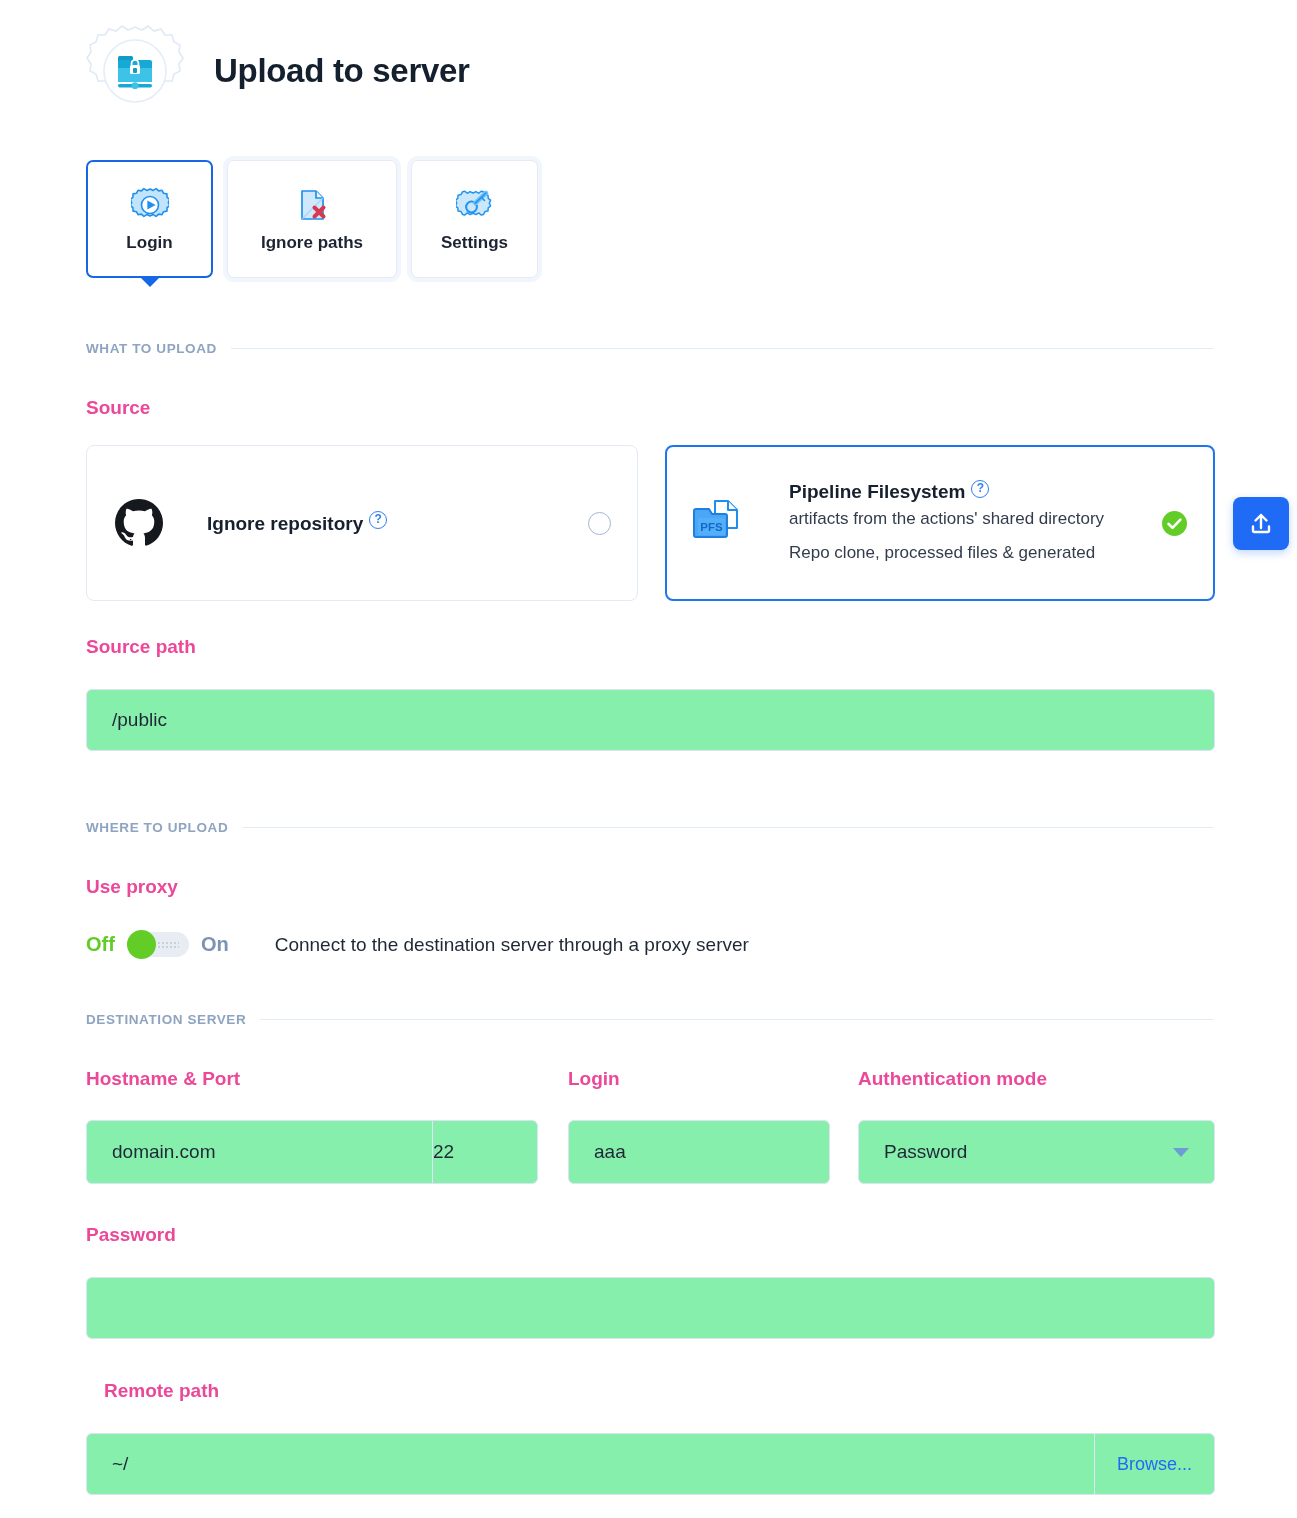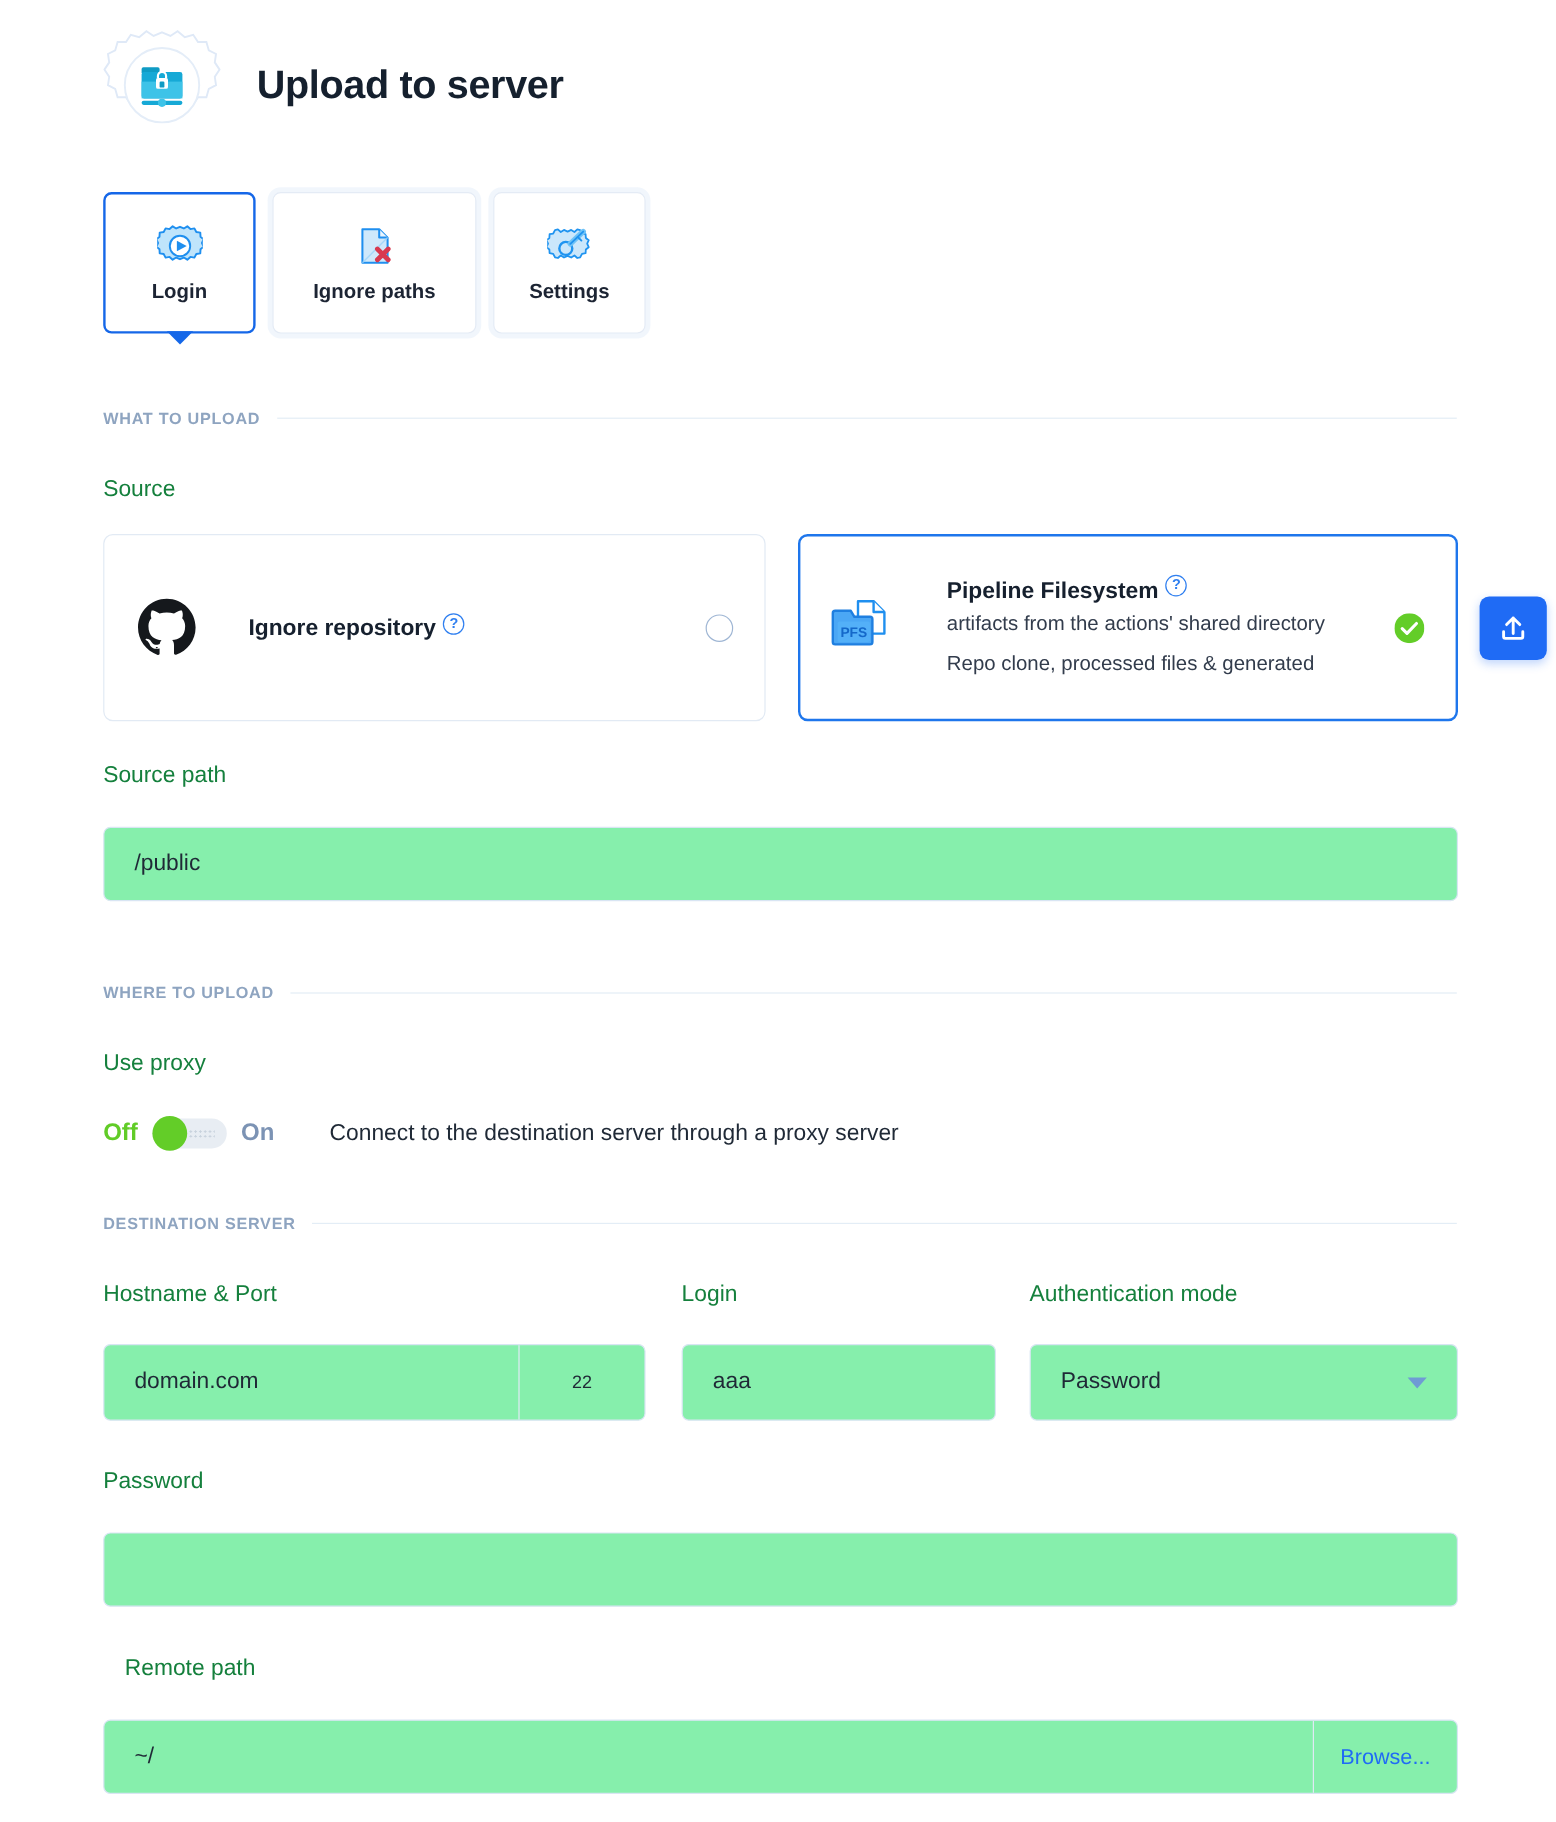--- a/index.html
+++ b/index.html
@@ -51,21 +51,21 @@
     display: flex; align-items: center; gap: 14px;
   }
   .section-head .sh-text {
     font-size: 13.5px; font-weight: 600; letter-spacing: .6px;
     color: #8ea4c0; white-space: nowrap;
   }
   .section-head .sh-rule { flex: 1; height: 1px; background: #e3edf6; }
 
   
   .field-label {
-    position: absolute; font-size: 19px; font-weight: 400; color: #15803d;
+    position: absolute; font-size: 19px; font-weight: 700; color: #ec4899;
   }
 
   
   .card {
     position: absolute; background: #fff; border: 1px solid #e2eaf4;
     border-radius: 8px; display: flex; align-items: center; cursor: pointer;
   }
   .card.selected { border: 2px solid #1e76ec; }
   .card .card-icon { flex: 0 0 auto; display: flex; align-items: center; justify-content: center; }
   .card .card-body { flex: 1; }
@@ -90,21 +90,21 @@
   
   .input-box {
     position: absolute; background: #86efac; border: 1px solid #d9e5f3;
     border-radius: 6px; display: flex; align-items: center;
   }
   .input-text {
     font-size: 19px; color: #1f2936; padding-left: 25px; flex: 1;
     white-space: nowrap; overflow: hidden;
   }
   .input-divider { width: 1px; align-self: stretch; background: #dfe9f5; }
-  .input-port { width: 104px; text-align: center; font-size: 15px; color: #1f2936; }
+  .input-port { width: 104px; text-align: left; font-size: 19px; color: #1f2936; }
   .select-caret {
     width: 0; height: 0; margin-right: 25px;
     border-left: 8px solid transparent; border-right: 8px solid transparent;
     border-top: 9px solid #6f9bd4;
   }
   .browse-link {
     font-size: 18px; color: #1f6bf5; padding: 0 22px; cursor: pointer; white-space: nowrap;
   }
 
   

